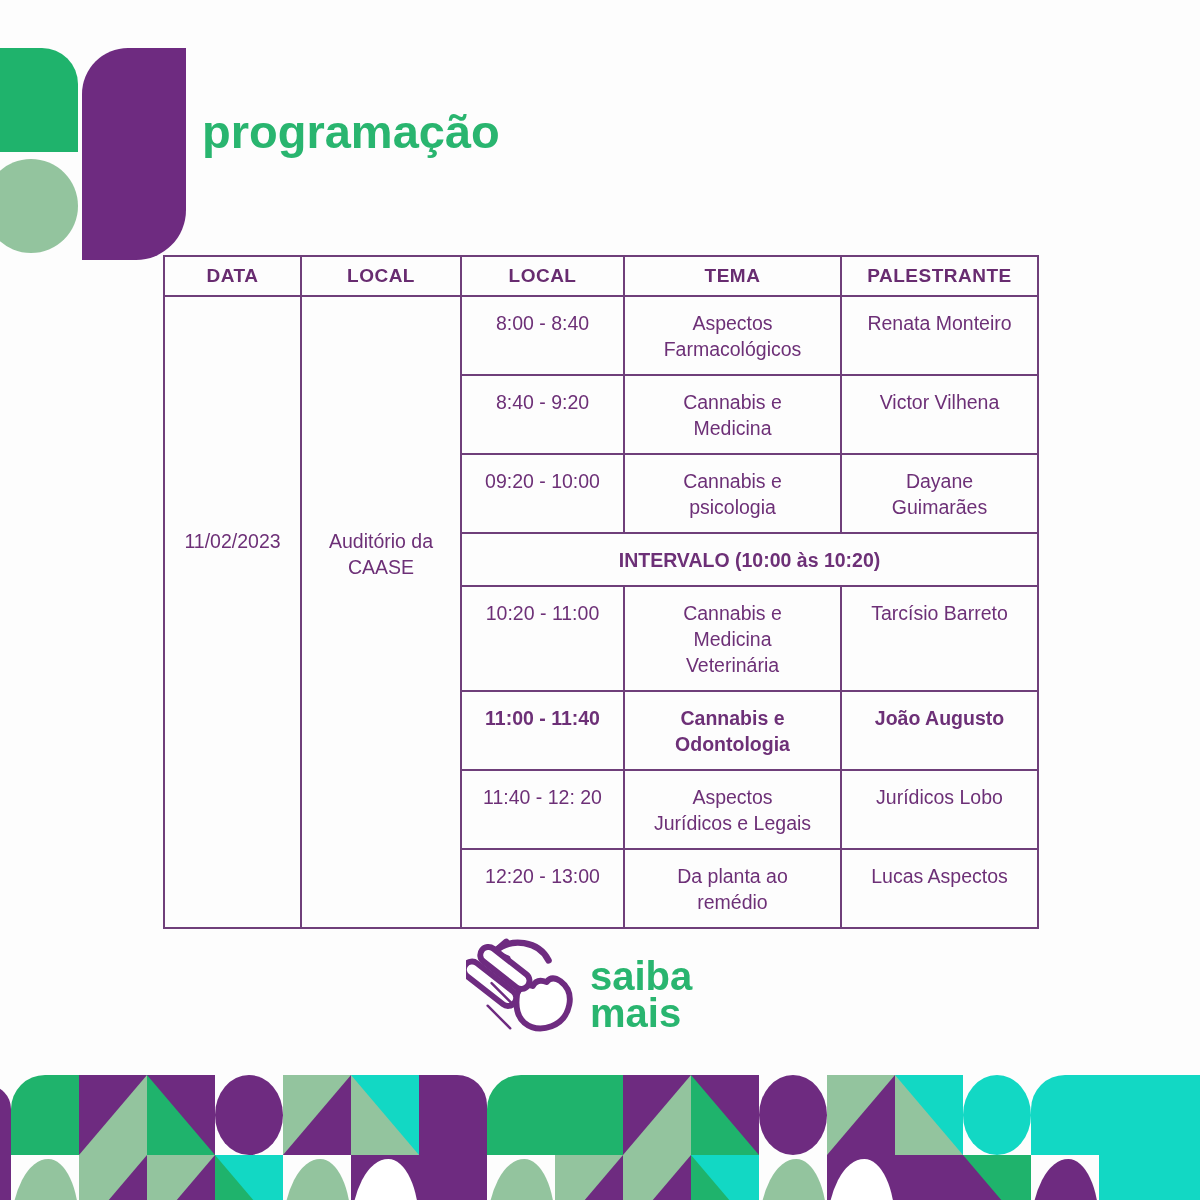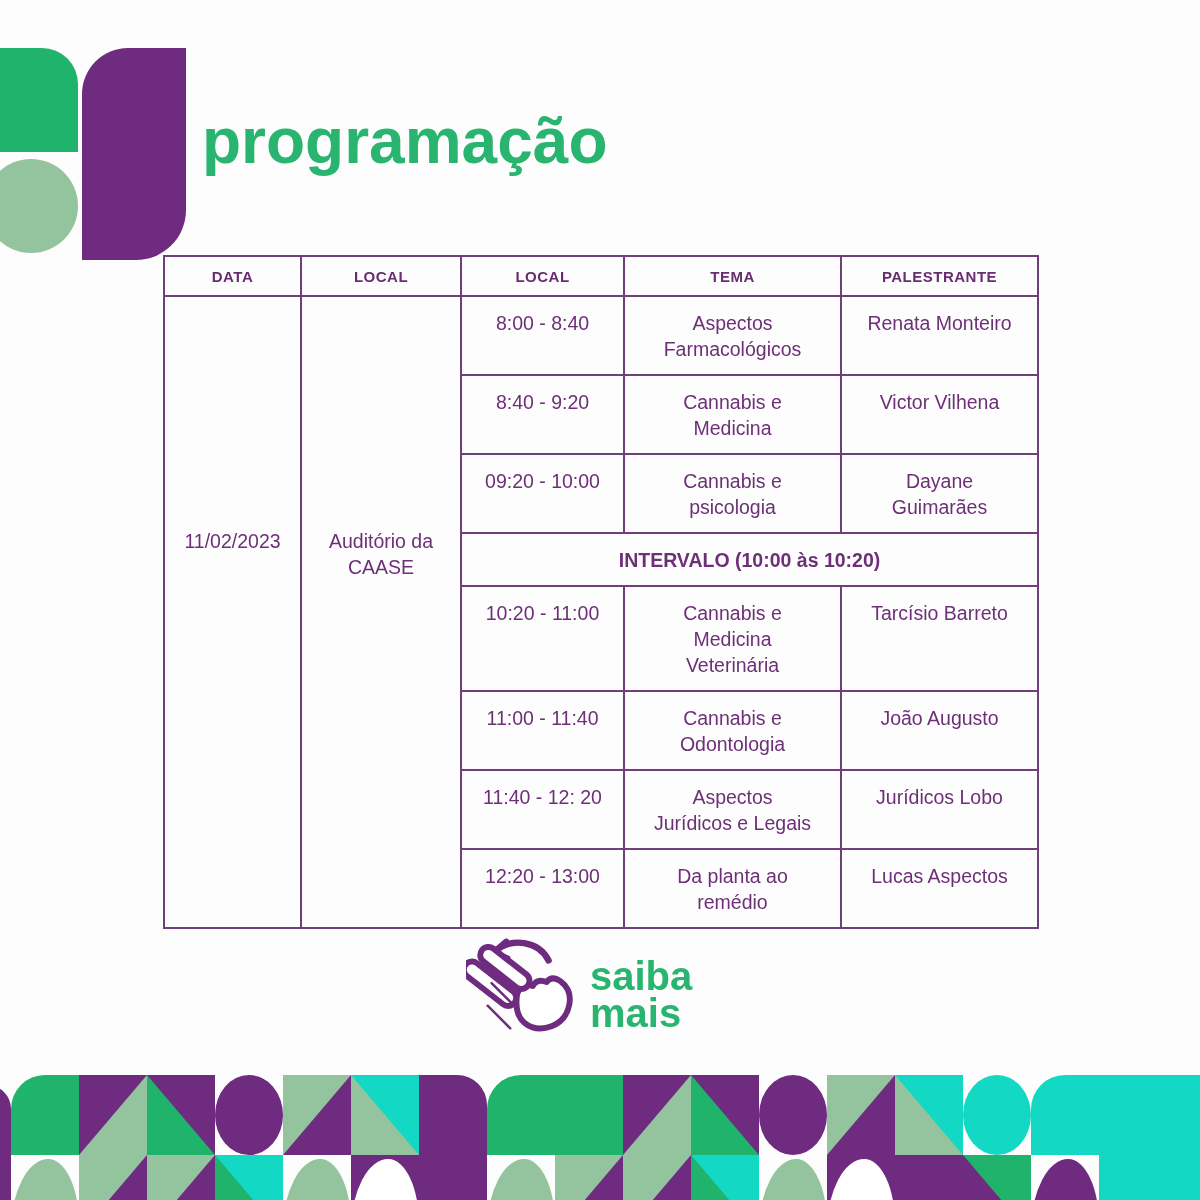--- a/index.html
+++ b/index.html
@@ -10,45 +10,45 @@
   }
 
   
   .d-green  { position:absolute; left:0;    top:48px;  width:78px;  height:104px; background:#1fb36c; border-radius:0 36px 0 0; }
   .d-circle { position:absolute; left:-16px;top:159px; width:94px;  height:94px;  background:#93c49e; border-radius:50%; }
   .d-purple { position:absolute; left:82px; top:48px;  width:104px; height:212px; background:#6e2b80; border-radius:46px 0 50px 0; }
 
   
   .title {
     position:absolute; left:202px; top:104px; margin:0;
-    font-size:64px; font-weight:bold; letter-spacing:0px;
+    font-size:47px; font-weight:bold; letter-spacing:0px;
     color:#29b56f;
   }
 
   
   table.schedule {
     position:absolute; left:163px; top:255px;
     border-collapse:collapse; table-layout:fixed;
   }
   table.schedule th, table.schedule td { border:2px solid #6f3f7a; }
   table.schedule th {
-    height:36px; font-size:15px; font-weight:bold; color:#682c70;
+    height:36px; font-size:19px; font-weight:bold; color:#682c70;
     letter-spacing:.5px; text-align:center;
   }
   table.schedule td {
     vertical-align:top; text-align:center; color:#6d3077;
     font-size:19.5px; line-height:26px; padding:13px 6px 12px 6px;
   }
   .cell { white-space:pre-line; display:inline-block; }
   tbody tr:nth-child(1){ height:77px; }
   tbody tr:nth-child(2){ height:74px; }
   tbody tr:nth-child(3){ height:74px; }
   tbody tr:nth-child(4){ height:48px; }
   tbody tr:nth-child(5){ height:76px; }
-  tbody tr:nth-child(6){ height:74px; }
+  tbody tr:nth-child(6){ height:74px;font-weight:bold; }
   tbody tr:nth-child(7){ height:74px; }
   tbody tr:nth-child(8){ height:75px; }
   td.interval { vertical-align:middle; font-weight:bold; font-size:20px; padding:0 0 4px 0; }
   td.merged   { vertical-align:top; }
   .merged-inner { margin-top:218px; }
 
   
   .cta { position:absolute; left:466px; top:930px; display:flex; align-items:flex-start; }
   .cta-text {
     margin-left:6px; padding-top:28px;

